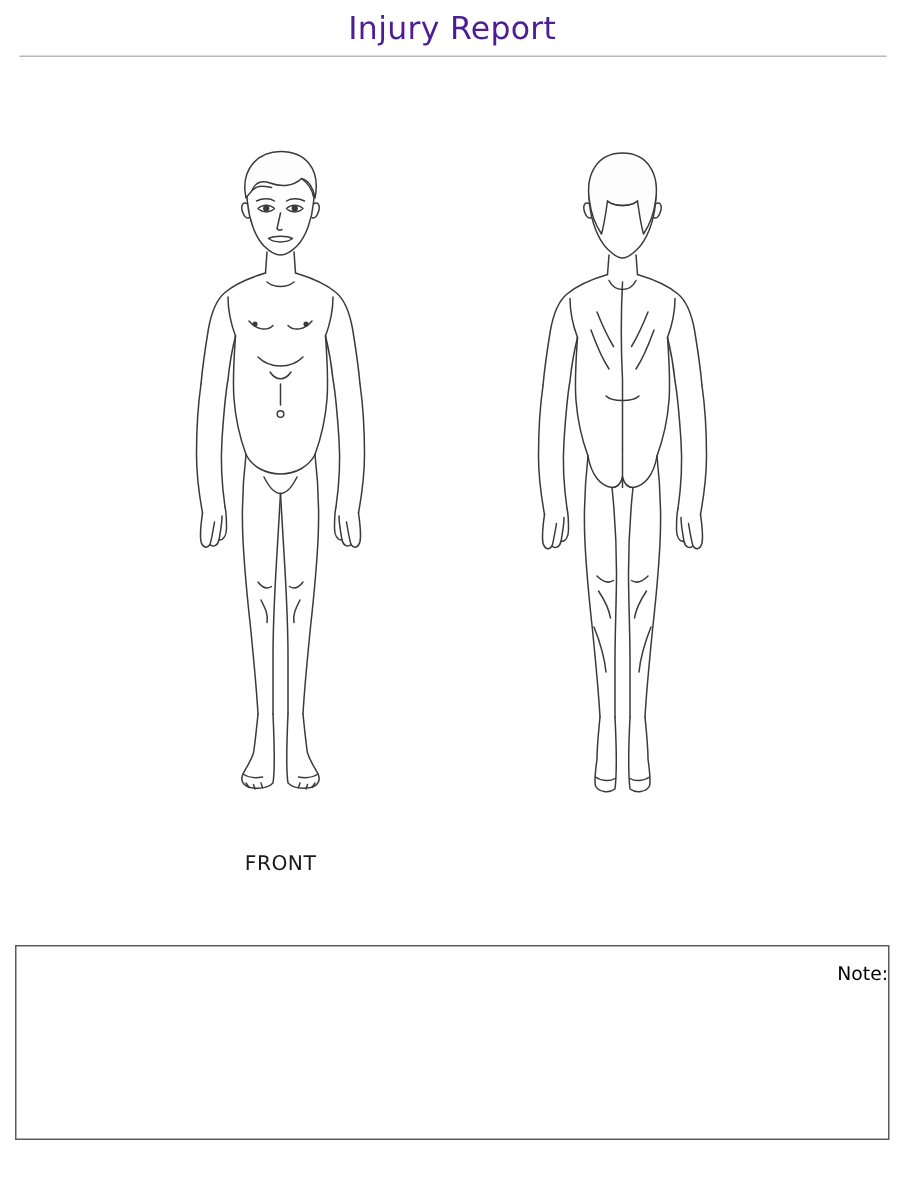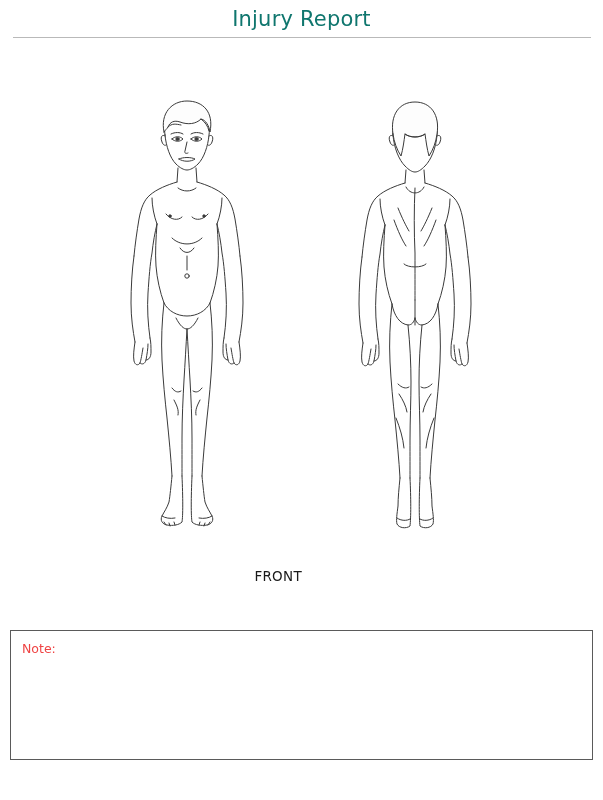--- a/index.html
+++ b/index.html
@@ -18,41 +18,41 @@
   .page {
     width: 603px;
     height: 800px;
     position: relative;
     box-sizing: border-box;
   }
   .title {
     text-align: center;
     font-size: 21px;
     font-weight: 400;
-    color: #0f766e;
+    color: #4c1d95;
     padding-top: 7px;
     letter-spacing: 0.2px;
   }
   .title-rule {
     width: 578px;
     height: 1px;
     background: #b9b9b9;
     margin: 6px auto 0 auto;
   }
   .figures {
     position: relative;
     width: 603px;
     height: 500px;
     margin-top: 50px;
   }
   .figure-block {
     position: absolute;
     top: 0;
     width: 230px;
-    text-align: right;
+    text-align: center;
   }
   .figure-front { left: 72px; }
   .figure-back  { left: 300px; }
   .figure-svg {
     display: block;
     margin: 0 auto;
   }
   .figure-caption {
     font-size: 13.5px;
     color: #1a1a1a;
@@ -64,22 +64,23 @@
     left: 10px;
     top: 630px;
     width: 583px;
     height: 130px;
     border: 1px solid #5a5a5a;
     box-sizing: border-box;
     background: #ffffff;
   }
   .note-label {
     font-size: 12.5px;
-    color: #ef4444;
+    color: #000000;
     padding: 10px 0 0 11px;
+    text-align: right;
   }
 </style>
 </head>
 <body>
 
 <div class="page">
 
   <div class="title">Injury Report</div>
   <div class="title-rule"></div>
 

